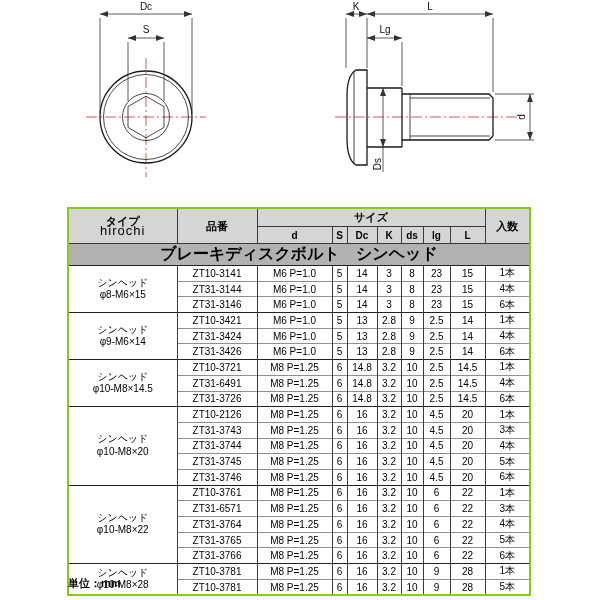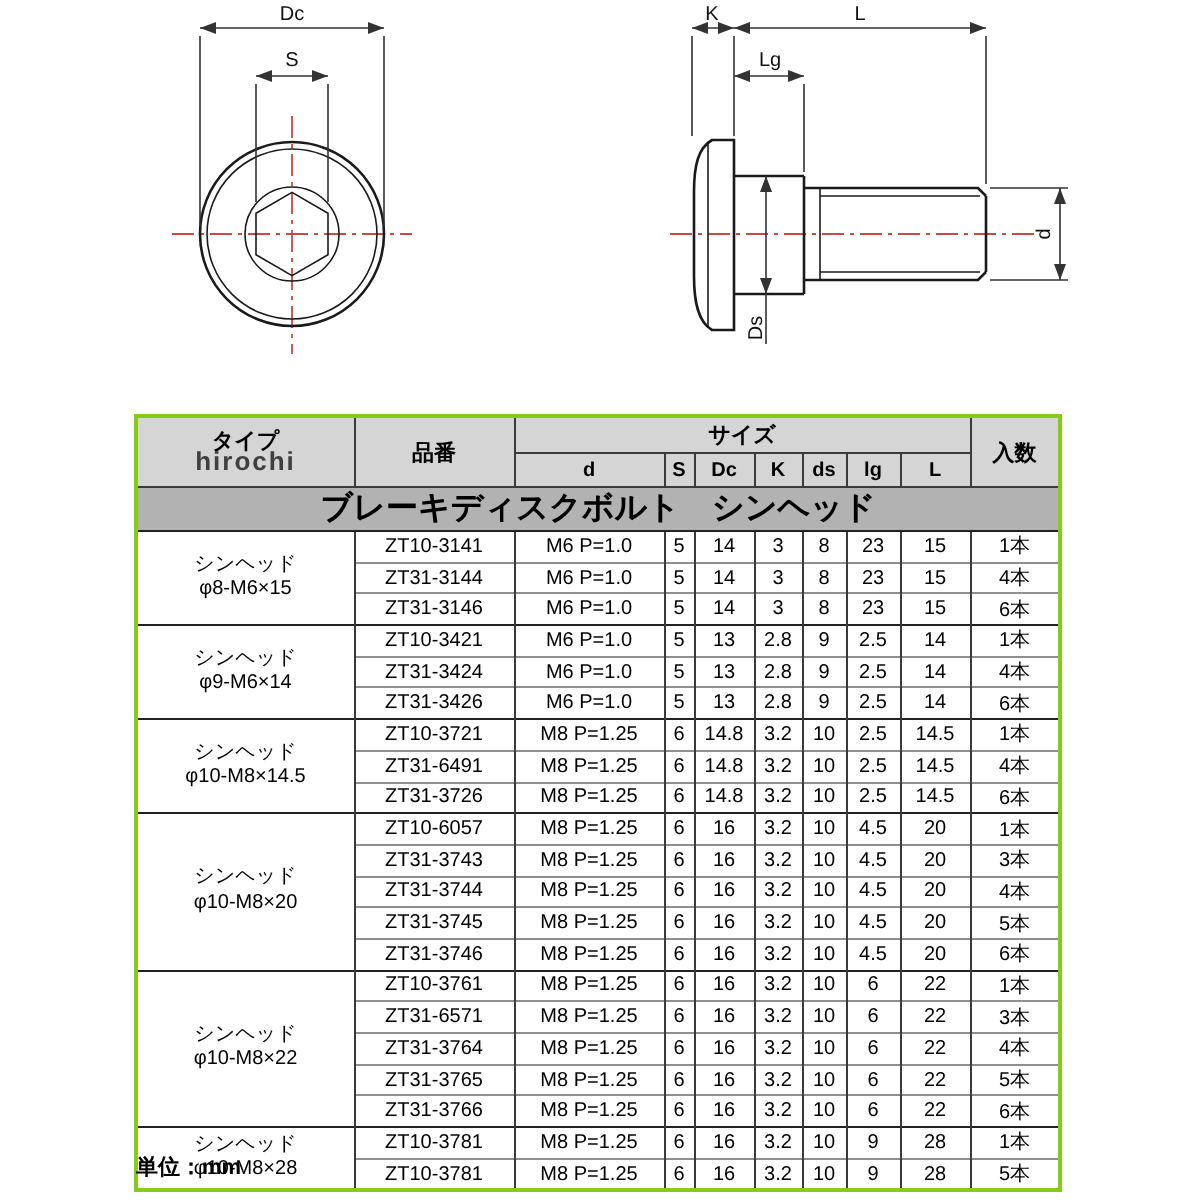--- a/index.html
+++ b/index.html
@@ -22,21 +22,21 @@
     border:2px solid #84cc16;font-size:10px;color:#000;padding-left:12px;
   }
   th,td{padding:0;margin:0;text-align:center;white-space:nowrap;overflow:hidden;}
   thead th{
     background:#d5d5d5;border:1px solid #3a3a3a;
     font-size:11px;font-weight:bold;
   }
   thead tr.subhead th{font-size:10px;height:16px;font-weight:bold;}
   thead tr.tophead th{height:17px;}
   .type-head-inner{display:flex;flex-direction:column;align-items:center;justify-content:center;line-height:12px;}
-  .watermark{color:#404040;font-size:13px;font-weight:bold;letter-spacing:1px;margin-top:-2px;}
+  .watermark{color:#000000;font-size:13px;font-weight:normal;letter-spacing:1px;margin-top:-2px;}
   tr.section-row td{
     background:#b2b2b2;font-weight:bold;font-size:16px;height:13px;
     border-top:1px solid #222;border-bottom:1px solid #222;
   }
   tbody td{
     border-left:1px solid #3a3a3a;border-right:1px solid #3a3a3a;
     border-top:1px solid #8f8f8f;height:14.7px;
   }
   tbody td.grp{border-top:1px solid #222;margin-top:48px;}
   td.type-cell{font-size:10px;line-height:12.5px;border-top:1px solid #222;}
@@ -263,21 +263,21 @@
         <td>10</td>
         <td>2.5</td>
         <td>14.5</td>
         <td>6本</td>
       </tr>
       <tr>
         <td rowspan="5" class="type-cell">
           <div>シンヘッド</div>
           <div>φ10-M8×20</div>
         </td>
-        <td class="grp">ZT10-6057</td>
+        <td class="grp">ZT10-2126</td>
         <td class="grp">M8 P=1.25</td>
         <td class="grp">6</td>
         <td class="grp">16</td>
         <td class="grp">3.2</td>
         <td class="grp">10</td>
         <td class="grp">4.5</td>
         <td class="grp">20</td>
         <td class="grp">1本</td>
       </tr>
       <tr>

